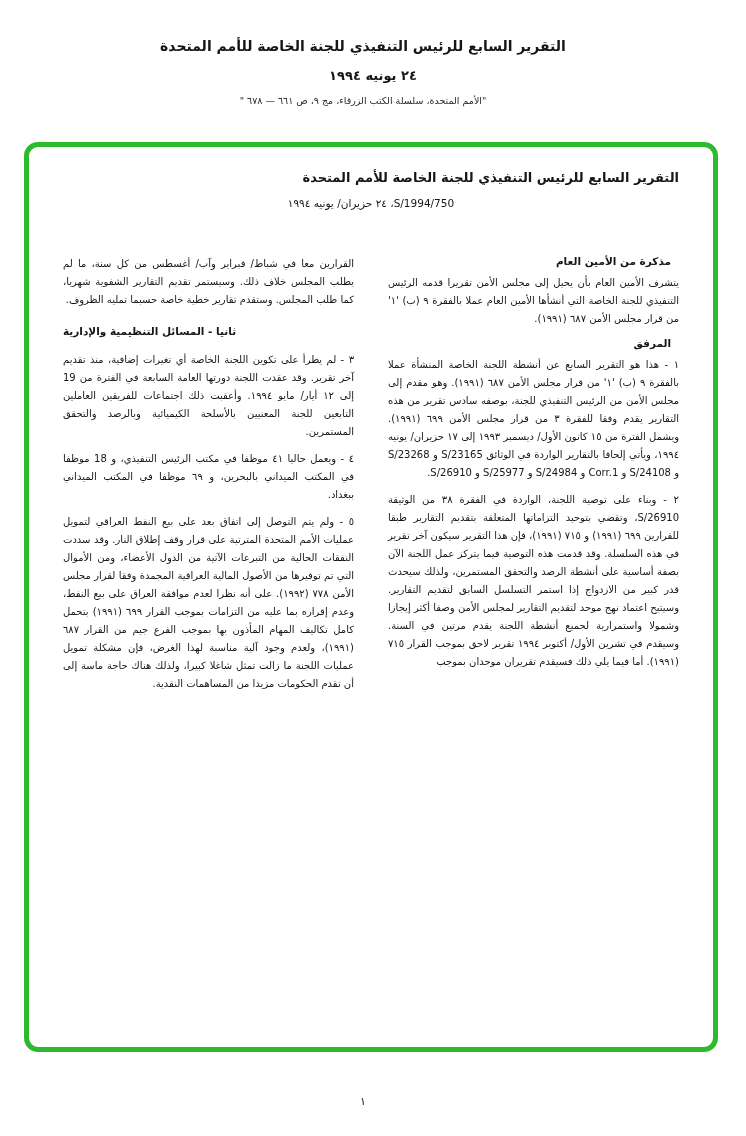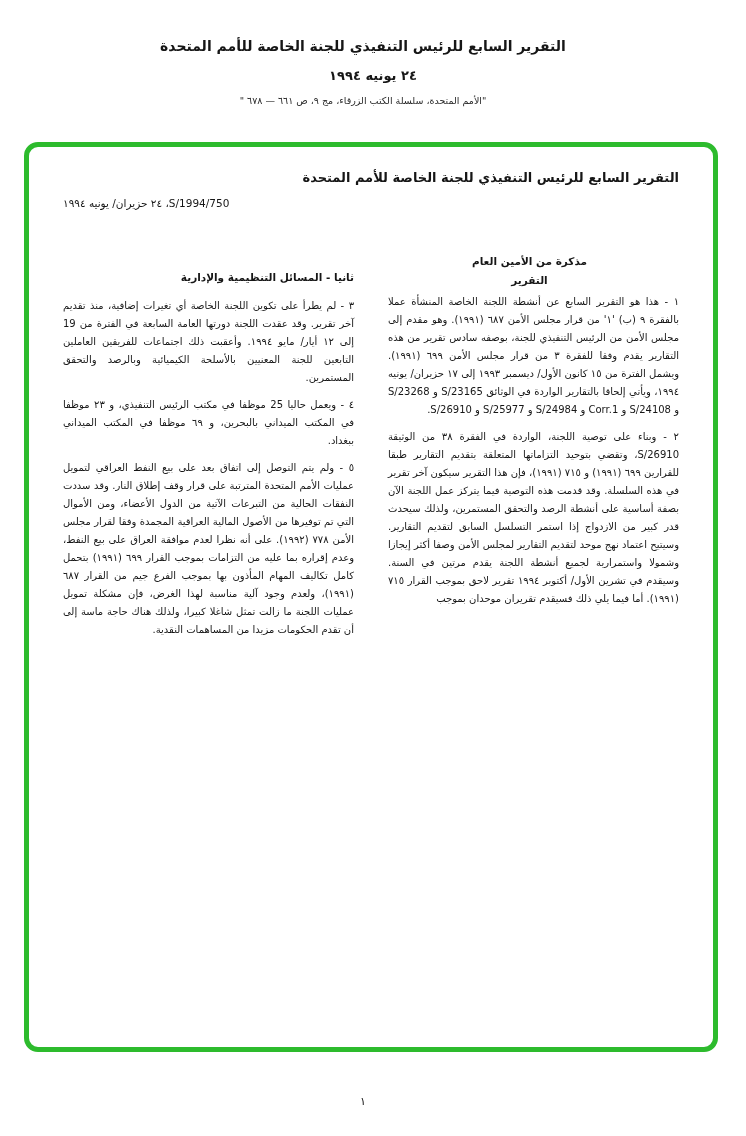--- a/index.html
+++ b/index.html
@@ -63,21 +63,21 @@
   }
   .doc-title .inner {
     display: inline-block;
     max-width: 410px;
     font-size: 13px;
     font-weight: bold;
     line-height: 1.6;
   }
   .doc-ref {
     padding: 8px 34px 0 34px;
-    text-align: left;
+    text-align: center;
     font-size: 10.5px;
   }
 
   
   .columns {
     display: flex;
     direction: rtl;
     gap: 34px;
     padding: 0 34px;
     margin-top: 46px;
@@ -88,28 +88,28 @@
   }
   .para {
     direction: rtl;
     text-align: justify;
     font-size: 10px;
     line-height: 1.8;
     margin: 0 0 9px 0;
   }
   .hdg-right {
     direction: rtl;
-    text-align: center;
+    text-align: right;
     font-size: 10.5px;
     font-weight: bold;
     margin: 0 8px 7px 0;
   }
   .hdg-center {
     direction: rtl;
-    text-align: right;
+    text-align: left;
     font-size: 10.5px;
     font-weight: bold;
     margin: 16px 0 14px 0;
   }
 
   
   .page-number {
     position: absolute;
     bottom: 28px;
     left: 0;
@@ -133,29 +133,31 @@
 
     <div class="doc-title">
       <span class="inner">التقرير السابع للرئيس التنفيذي للجنة الخاصة للأمم المتحدة</span>
     </div>
     <div class="doc-ref">S/1994/750، ٢٤ حزيران/ يونيه ١٩٩٤</div>
 
     <div class="columns">
 
       <div class="col">
         <div class="hdg-right">مذكرة من الأمين العام</div>
-        <div class="hdg-right">التقرير</div>
+        <p class="para">يتشرف الأمين العام بأن يحيل إلى مجلس الأمن تقريرا قدمه الرئيس التنفيذي للجنة الخاصة التي أنشأها الأمين العام عملا بالفقرة ٩ (ب) '١' من قرار مجلس الأمن ٦٨٧ (١٩٩١).</p>
+        <div class="hdg-right">المرفق</div>
         <p class="para">١ - هذا هو التقرير السابع عن أنشطة اللجنة الخاصة المنشأة عملا بالفقرة ٩ (ب) '١' من قرار مجلس الأمن ٦٨٧ (١٩٩١). وهو مقدم إلى مجلس الأمن من الرئيس التنفيذي للجنة، بوصفه سادس تقرير من هذه التقارير يقدم وفقا للفقرة ٣ من قرار مجلس الأمن ٦٩٩ (١٩٩١). ويشمل الفترة من ١٥ كانون الأول/ ديسمبر ١٩٩٣ إلى ١٧ حزيران/ يونيه ١٩٩٤، ويأتي إلحاقا بالتقارير الواردة في الوثائق S/23165 و S/23268 و S/24108 و Corr.1 و S/24984 و S/25977 و S/26910.</p>
         <p class="para">٢ - وبناء على توصية اللجنة، الواردة في الفقرة ٣٨ من الوثيقة S/26910، وتقضي بتوحيد التزاماتها المتعلقة بتقديم التقارير طبقا للقرارين ٦٩٩ (١٩٩١) و ٧١٥ (١٩٩١)، فإن هذا التقرير سيكون آخر تقرير في هذه السلسلة. وقد قدمت هذه التوصية فيما يتركز عمل اللجنة الآن بصفة أساسية على أنشطة الرصد والتحقق المستمرين، ولذلك سيحدث قدر كبير من الازدواج إذا استمر التسلسل السابق لتقديم التقارير. وسيتيح اعتماد نهج موحد لتقديم التقارير لمجلس الأمن وصفا أكثر إيجازا وشمولا واستمرارية لجميع أنشطة اللجنة يقدم مرتين في السنة. وسيقدم في تشرين الأول/ أكتوبر ١٩٩٤ تقرير لاحق بموجب القرار ٧١٥ (١٩٩١). أما فيما يلي ذلك فسيقدم تقريران موحدان بموجب</p>
       </div>
 
       <div class="col">
+        <p class="para">القرارين معا في شباط/ فبراير وآب/ أغسطس من كل سنة، ما لم يطلب المجلس خلاف ذلك. وسيستمر تقديم التقارير الشفوية شهريا، كما طلب المجلس. وستقدم تقارير خطية خاصة حسبما تمليه الظروف.</p>
         <div class="hdg-center">ثانيا - المسائل التنظيمية والإدارية</div>
         <p class="para">٣ - لم يطرأ على تكوين اللجنة الخاصة أي تغيرات إضافية، منذ تقديم آخر تقرير. وقد عقدت اللجنة دورتها العامة السابعة في الفترة من 19 إلى ١٢ أيار/ مايو ١٩٩٤. وأعقبت ذلك اجتماعات للفريقين العاملين التابعين للجنة المعنيين بالأسلحة الكيميائية وبالرصد والتحقق المستمرين.</p>
-        <p class="para">٤ - ويعمل حاليا 25 موظفا في مكتب الرئيس التنفيذي، و ٢٣ موظفا في المكتب الميداني بالبحرين، و ٦٩ موظفا في المكتب الميداني ببغداد.</p>
+        <p class="para">٤ - ويعمل حاليا ٤١ موظفا في مكتب الرئيس التنفيذي، و 18 موظفا في المكتب الميداني بالبحرين، و ٦٩ موظفا في المكتب الميداني ببغداد.</p>
         <p class="para">٥ - ولم يتم التوصل إلى اتفاق بعد على بيع النفط العراقي لتمويل عمليات الأمم المتحدة المترتبة على قرار وقف إطلاق النار. وقد سددت النفقات الحالية من التبرعات الآتية من الدول الأعضاء، ومن الأموال التي تم توفيرها من الأصول المالية العراقية المجمدة وفقا لقرار مجلس الأمن ٧٧٨ (١٩٩٢). على أنه نظرا لعدم موافقة العراق على بيع النفط، وعدم إقراره بما عليه من التزامات بموجب القرار ٦٩٩ (١٩٩١) بتحمل كامل تكاليف المهام المأذون بها بموجب الفرع جيم من القرار ٦٨٧ (١٩٩١)، ولعدم وجود آلية مناسبة لهذا الغرض، فإن مشكلة تمويل عمليات اللجنة ما زالت تمثل شاغلا كبيرا، ولذلك هناك حاجة ماسة إلى أن تقدم الحكومات مزيدا من المساهمات النقدية.</p>
       </div>
 
     </div>
   </div>
 
   <div class="page-number">١</div>
 
 </div>
 

